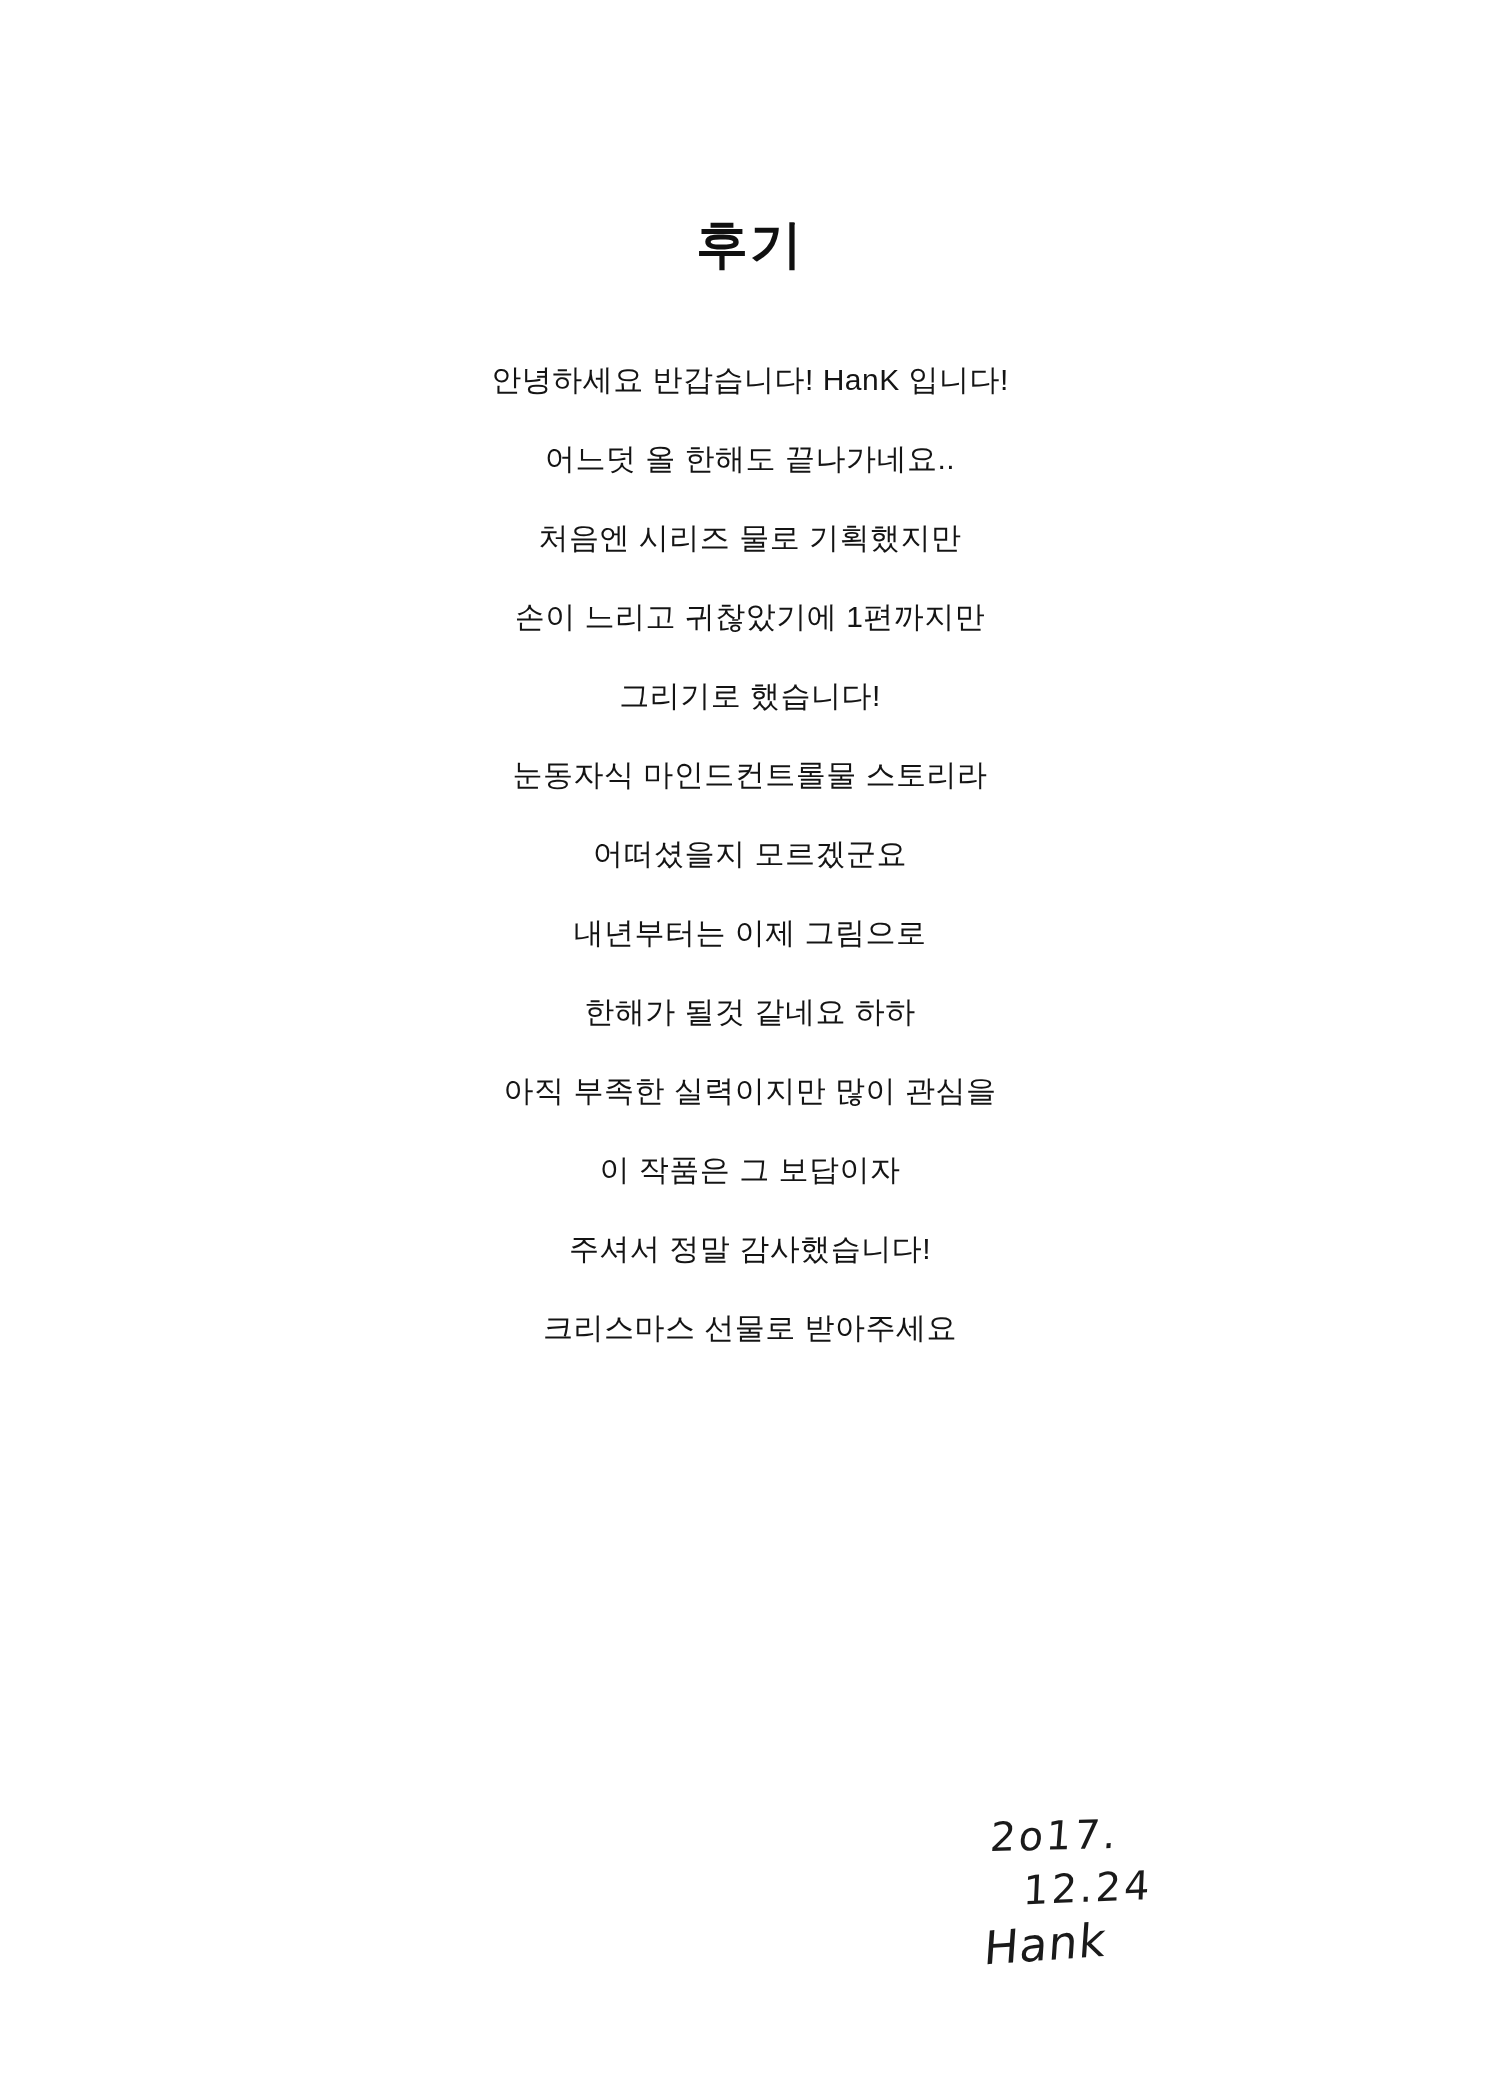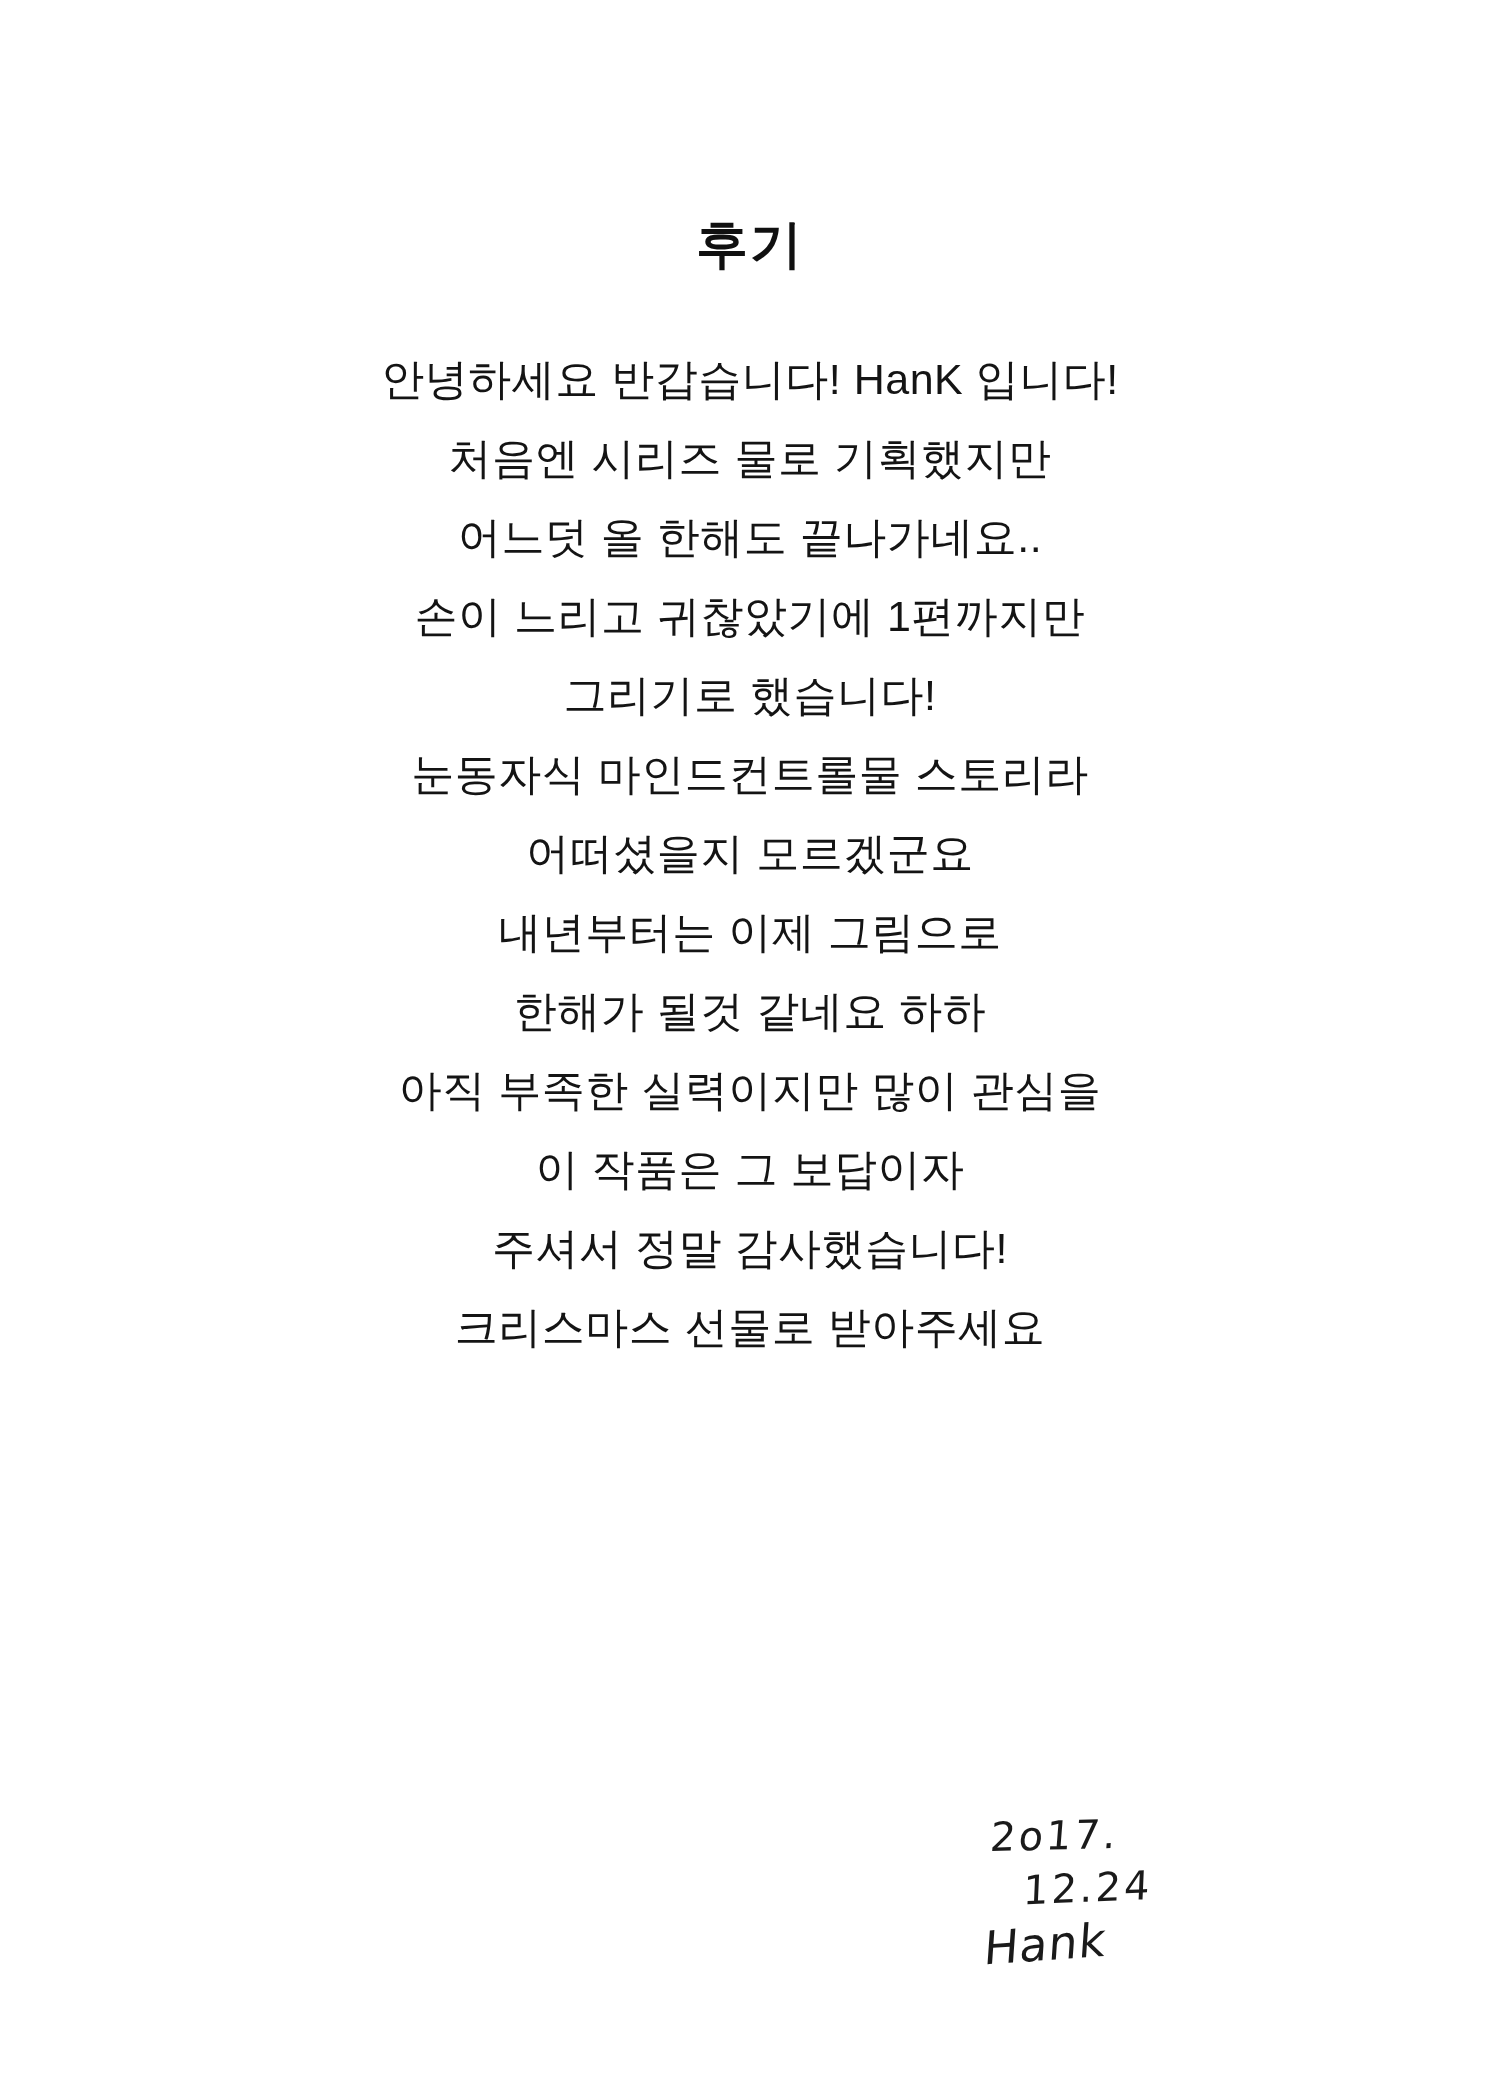--- a/index.html
+++ b/index.html
@@ -35,21 +35,21 @@
     line-height: 1;
   }
   .body-text {
     margin-top: 70px;
     width: 1180px;
     display: flex;
     flex-direction: column;
     align-items: center;
   }
   .line {
-    font-size: 43px;
+    font-size: 30px;
     line-height: 79px;
     color: #141414;
     text-align: center;
     white-space: pre;
     letter-spacing: 0.5px;
   }
   .signature {
     position: absolute;
     right: 195px;
     bottom: 120px;
@@ -83,22 +83,22 @@
 </style>
 </head>
 <body>
 
 <div class="page">
 
   <div class="title">후기</div>
 
   <div class="body-text">
     <div class="line">안녕하세요 반갑습니다! HanK 입니다!</div>
+    <div class="line">어느덧 올 한해도 끝나가네요..</div>
     <div class="line">처음엔 시리즈 물로 기획했지만</div>
-    <div class="line">어느덧 올 한해도 끝나가네요..</div>
     <div class="line">손이 느리고 귀찮았기에 1편까지만</div>
     <div class="line">그리기로 했습니다!</div>
     <div class="line">눈동자식 마인드컨트롤물 스토리라</div>
     <div class="line">어떠셨을지 모르겠군요</div>
     <div class="line">내년부터는 이제 그림으로</div>
     <div class="line">한해가 될것 같네요 하하</div>
     <div class="line">아직 부족한 실력이지만 많이 관심을</div>
     <div class="line">이 작품은 그 보답이자</div>
     <div class="line">주셔서 정말 감사했습니다!</div>
     <div class="line">크리스마스 선물로 받아주세요</div>

